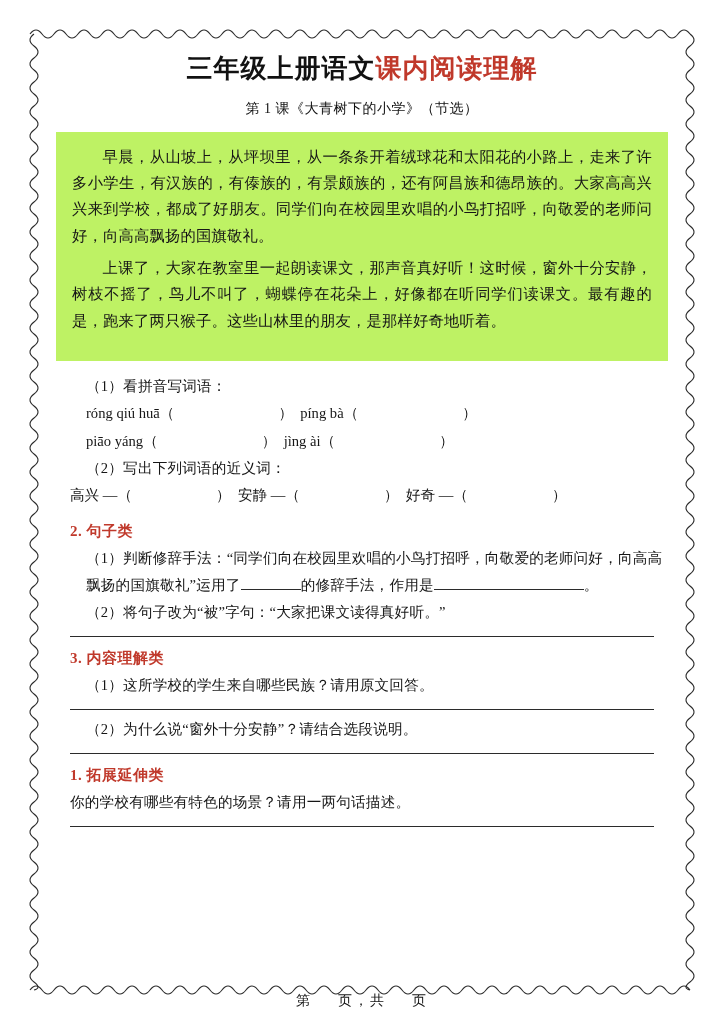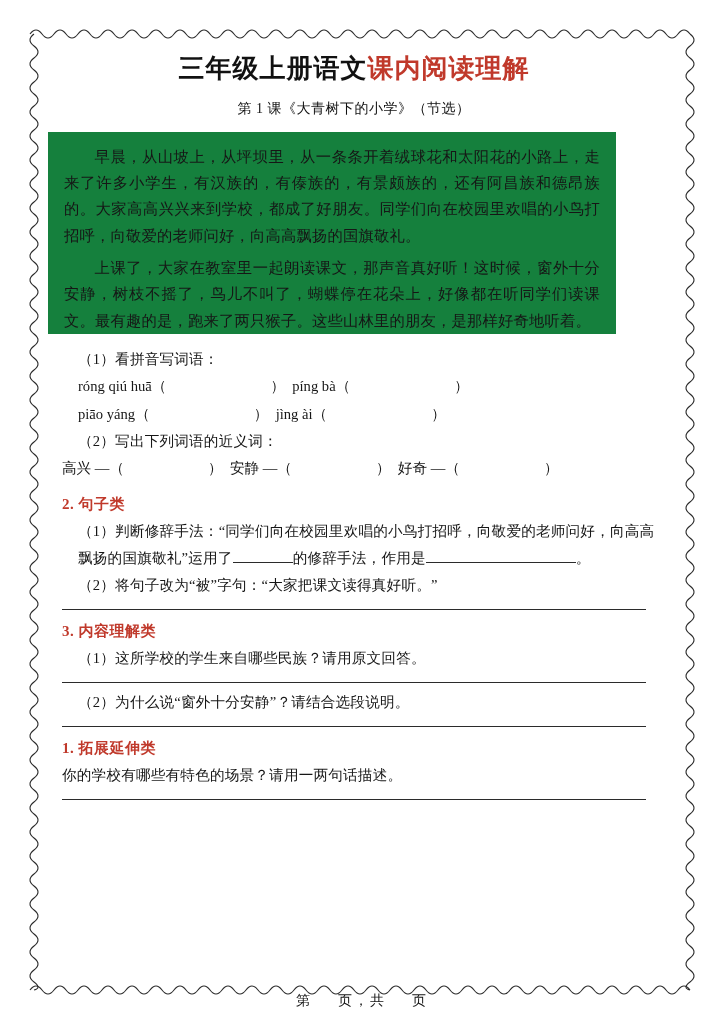--- a/index.html
+++ b/index.html
@@ -29,21 +29,21 @@
     top: 26px;
     width: 672px;
     height: 972px;
     box-sizing: border-box;
     pointer-events: none;
   }
   .border-frame svg { display: block; }
 
   .content {
     position: absolute;
-    left: 48px;
+    left: 56px;
     top: 44px;
     width: 612px;
     box-sizing: border-box;
   }
 
   h1.doc-title {
     margin: 0;
     padding: 8px 0 0 0;
     text-align: center;
     font-size: 26px;
@@ -57,24 +57,24 @@
   .subtitle {
     margin: 14px 0 0 0;
     text-align: center;
     font-size: 14px;
     color: #111111;
     letter-spacing: 0.5px;
   }
 
   .passage {
     margin-top: 14px;
-    background: #15803d;
-    padding: 12px 16px 0 16px;
-    box-sizing: border-box;
-    width: 568px;
+    background: #bef264;
+    padding: 12px 16px 27px 16px;
+    box-sizing: border-box;
+    width: 612px;
   }
   .passage p {
     margin: 0 0 6px 0;
     font-size: 15.3px;
     line-height: 1.72;
     text-indent: 2em;
     text-align: justify;
     color: #161616;
     letter-spacing: 0.2px;
   }

